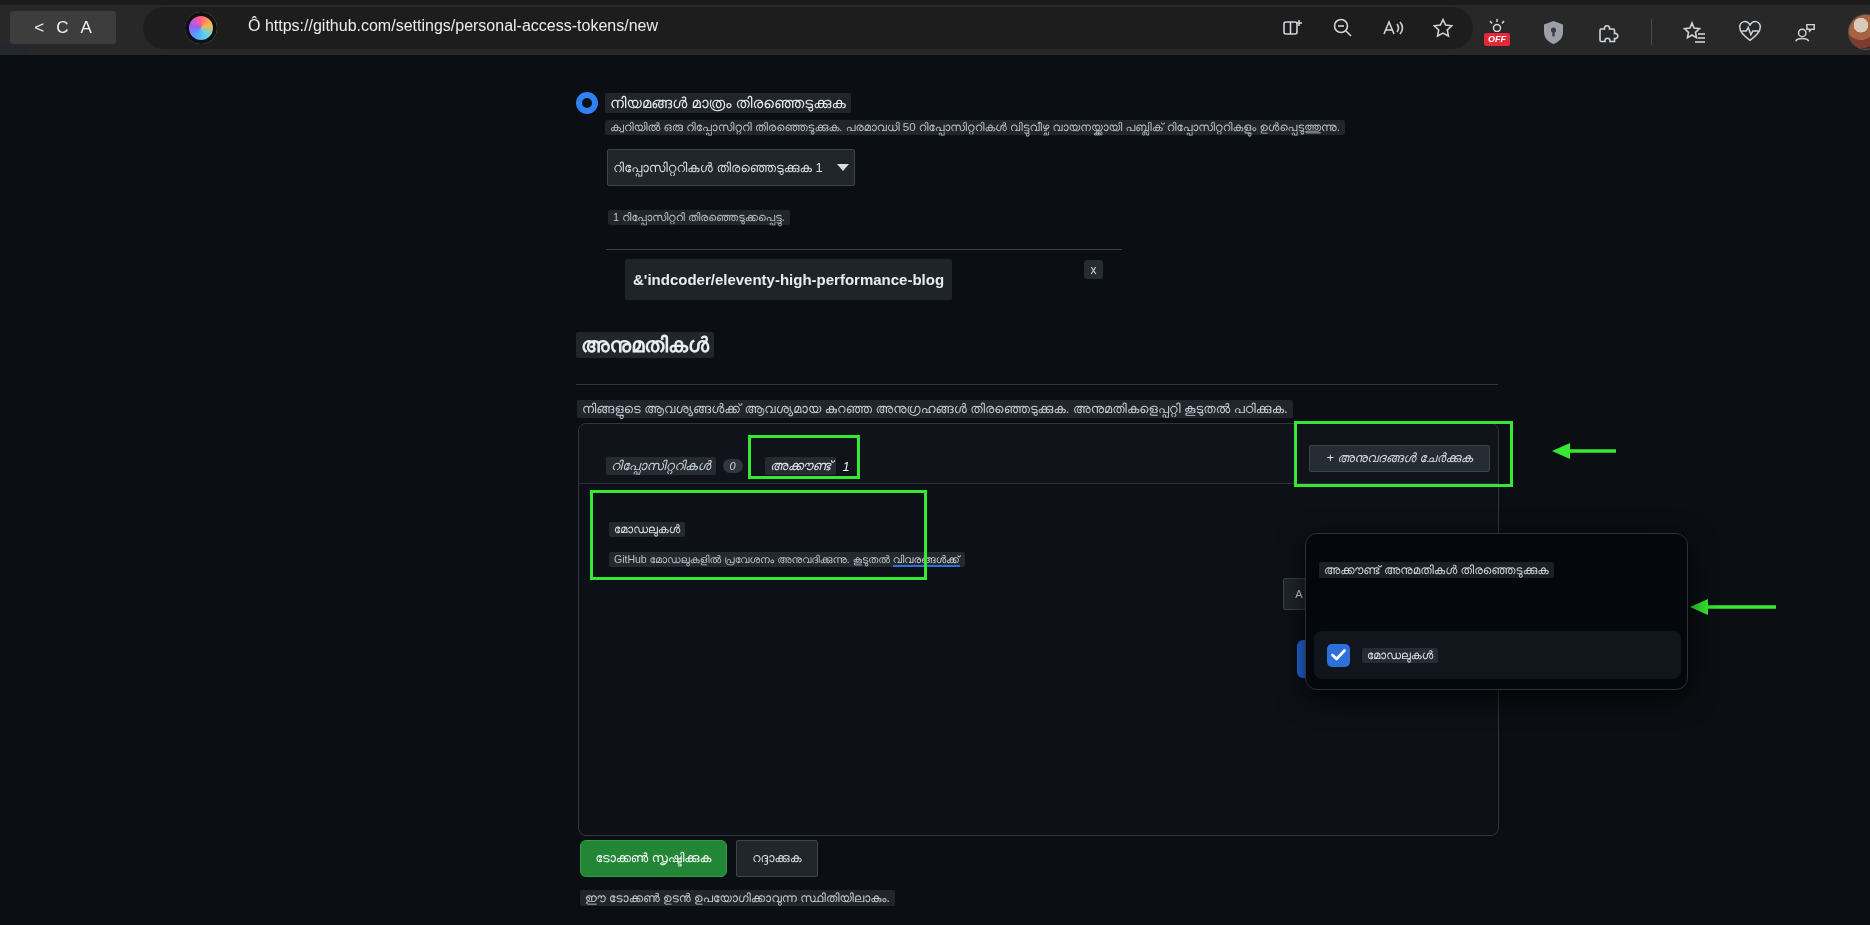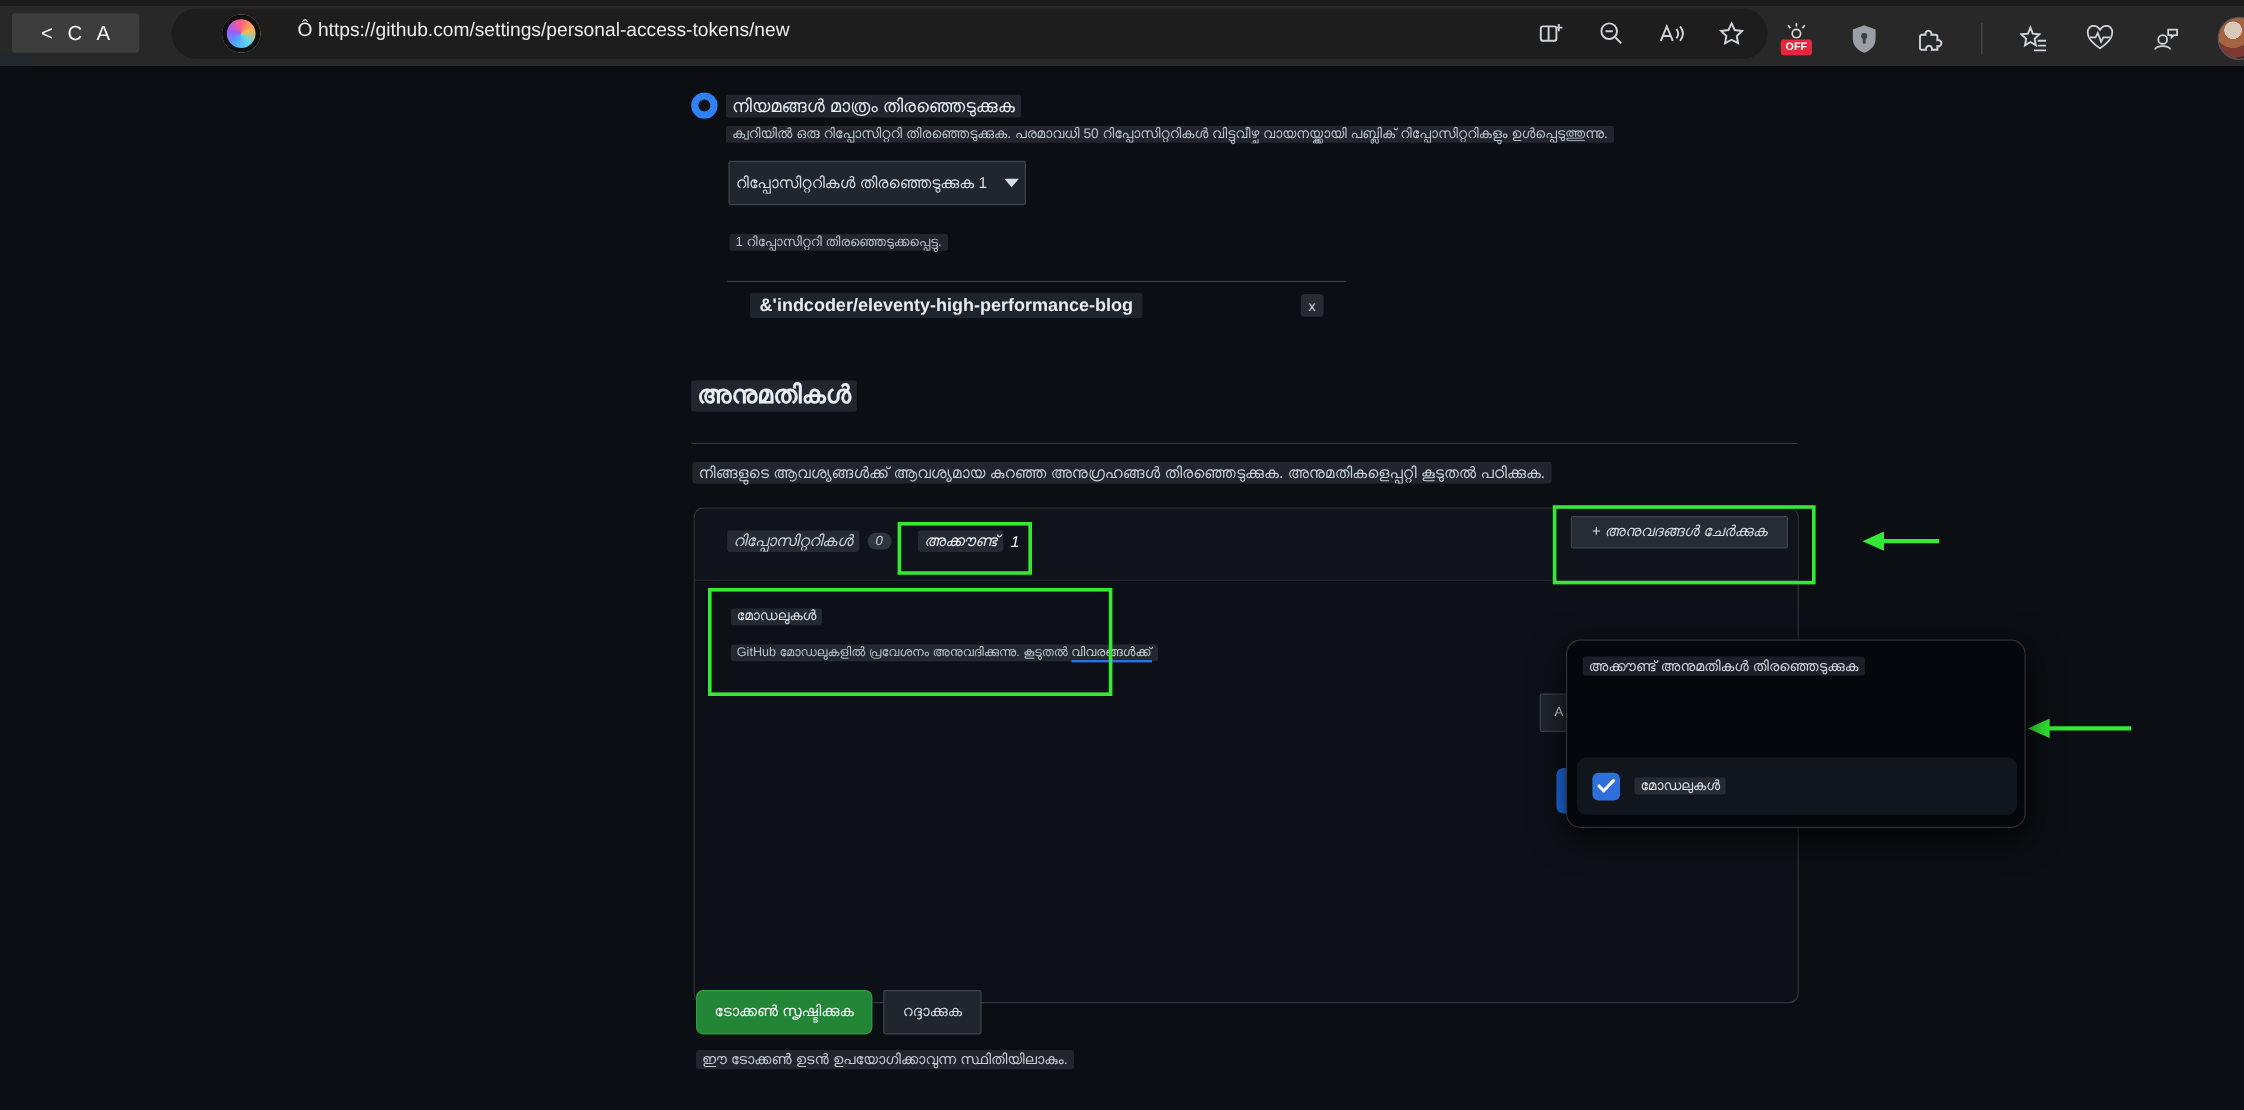--- a/index.html
+++ b/index.html
@@ -18,31 +18,31 @@
              background:conic-gradient(from 210deg,#4da8ff,#9a5cff,#ff5c8a,#ffb347,#62d6e8,#4da8ff);
              box-shadow:inset 0 0 0 4px #101010; }
   .url-text { position:absolute; left:105px; top:10px; color:#ececec; font-size:16px; white-space:nowrap; }
   .pill-icons { position:absolute; right:18px; top:0; height:42px; display:flex; align-items:center; gap:26px; }
   .tool-icons { position:absolute; left:1484px; top:5px; height:44px; display:flex; align-items:center; gap:31px; }
   .vdiv { width:1px; height:26px; background:#4a4a4a; }
   .icon-btn { width:24px; height:24px; display:flex; align-items:center; justify-content:center; }
   .off-badge { width:26px; height:27px; position:relative; }
   .off-badge .rays { position:absolute; top:0; left:3px; width:20px; height:13px; }
   .off-badge .off { position:absolute; bottom:0; left:0; width:26px; height:13px; background:#e2283a;
-                    border-radius:2px; color:#fff; font-size:9px; font-weight:bold; text-align:center; line-height:13px; }
+                    border-radius:2px; color:#fff; font-size:9px; font-weight:bold; text-align:center; line-height:13px;font-style:italic; }
   .avatar { width:36px; height:36px; border-radius:50%;
             background:radial-gradient(circle at 35% 30%, #d8c9b8 0 22%, #a5643f 23% 45%, #7c3a30 46% 70%, #4c2722 71%);
             border:1px solid #555; }
   .tab-stub { position:absolute; left:0; top:45px; width:27px; height:27px; background:#23272e; }
 
   
   .page { position:absolute; left:0; top:55px; width:1870px; height:870px; background:#0b0e13;
           color:#e6edf3; }
   .hl { background:rgba(175,185,200,0.14); border-radius:2px; padding:1px 5px; }
-  .abs { position:absolute; }
+  .abs { position:absolute;margin-top:15px; }
   .muted { color:#b9c1c9; }
 
   .radio { width:22px; height:22px; border-radius:50%; border:6px solid #2f81f7; background:#0d1117; }
 
   .btn-secondary { background:#21262d; border:1px solid #3d444c; border-radius:2px; color:#d7dde3;
                    display:inline-flex; align-items:center; justify-content:center; }
   .caret-down { width:0; height:0; border-left:6px solid transparent; border-right:6px solid transparent;
                 border-top:7px solid #d7dde3; margin-left:14px; }
   .x-btn { width:19px; height:19px; background:#272c33; border-radius:3px; color:#cfd6dd;
            font-size:12px; display:flex; align-items:center; justify-content:center; }
@@ -182,21 +182,21 @@
 
   <div class="abs btn-secondary" style="left:607px; top:79px; width:248px; height:37px; font-size:13px;">
     <span>റിപ്പോസിറ്ററികൾ തിരഞ്ഞെടുക്കുക 1</span>
     <span class="caret-down"></span>
   </div>
 
   <div class="abs hl muted" style="left:608px; top:140px; font-size:11px;">1 റിപ്പോസിറ്ററി തിരഞ്ഞെടുക്കപ്പെട്ടു.</div>
 
   <div class="abs" style="left:606px; top:179px; width:516px; height:1px; background:#3a4046;"></div>
 
-  <div class="abs hl" style="left:625px; top:189px; font-size:15px; font-weight:bold; background:#1f242b; padding:2px 8px;">&amp;'indcoder/eleventy-high-performance-blog</div>
+  <div class="abs hl" style="left:625px; top:189px; font-size:15px; font-weight:bold; background:#1f242b; padding:12px 8px;">&amp;'indcoder/eleventy-high-performance-blog</div>
   <div class="abs x-btn" style="left:1084px; top:190px;">x</div>
 
   <div class="abs hl" style="left:576px; top:262px; font-size:21px; font-weight:bold;">അനുമതികൾ</div>
   <div class="abs" style="left:576px; top:314px; width:922px; height:1px; background:#30363d;"></div>
   <div class="abs hl" style="left:577px; top:330px; font-size:13px; color:#c3cbd3;">നിങ്ങളുടെ ആവശ്യങ്ങൾക്ക് ആവശ്യമായ കുറഞ്ഞ അനുഗ്രഹങ്ങൾ തിരഞ്ഞെടുക്കുക. അനുമതികളെപ്പറ്റി കൂടുതൽ പഠിക്കുക.</div>
 
   <div class="perm-box">
     <div class="perm-header">
       <div class="abs" style="left:27px; top:18px; display:flex; align-items:center; font-size:13px; color:#c9d1d9;">
         <span class="hl">റിപ്പോസിറ്ററികൾ</span>

